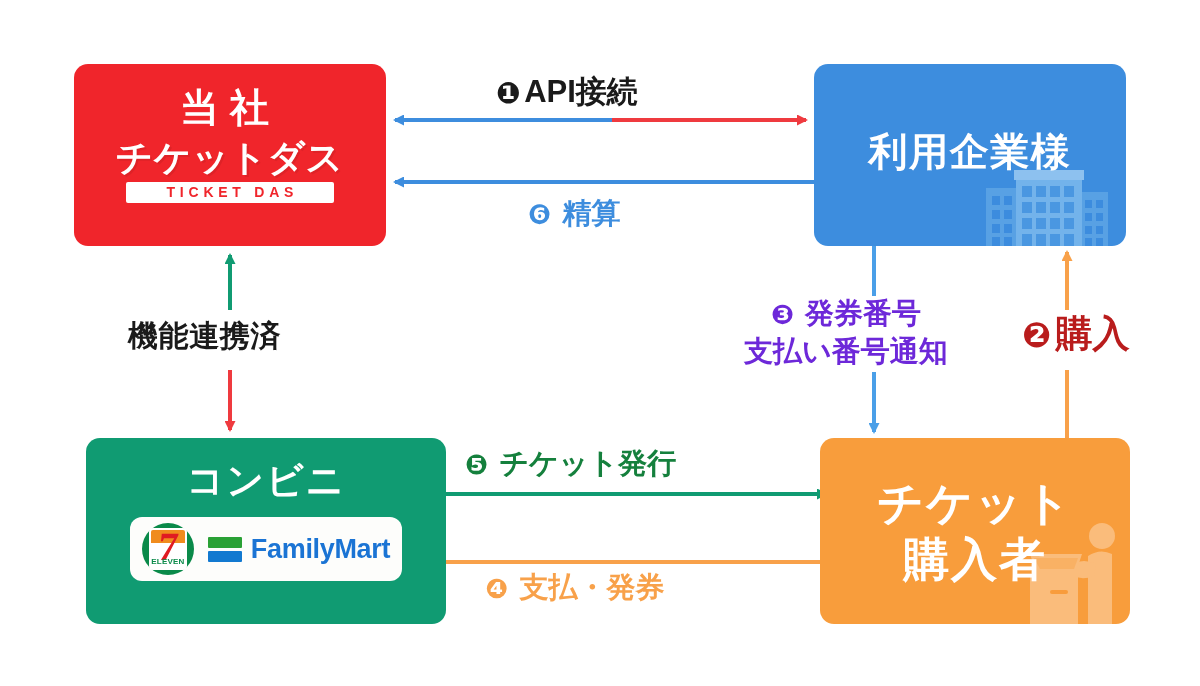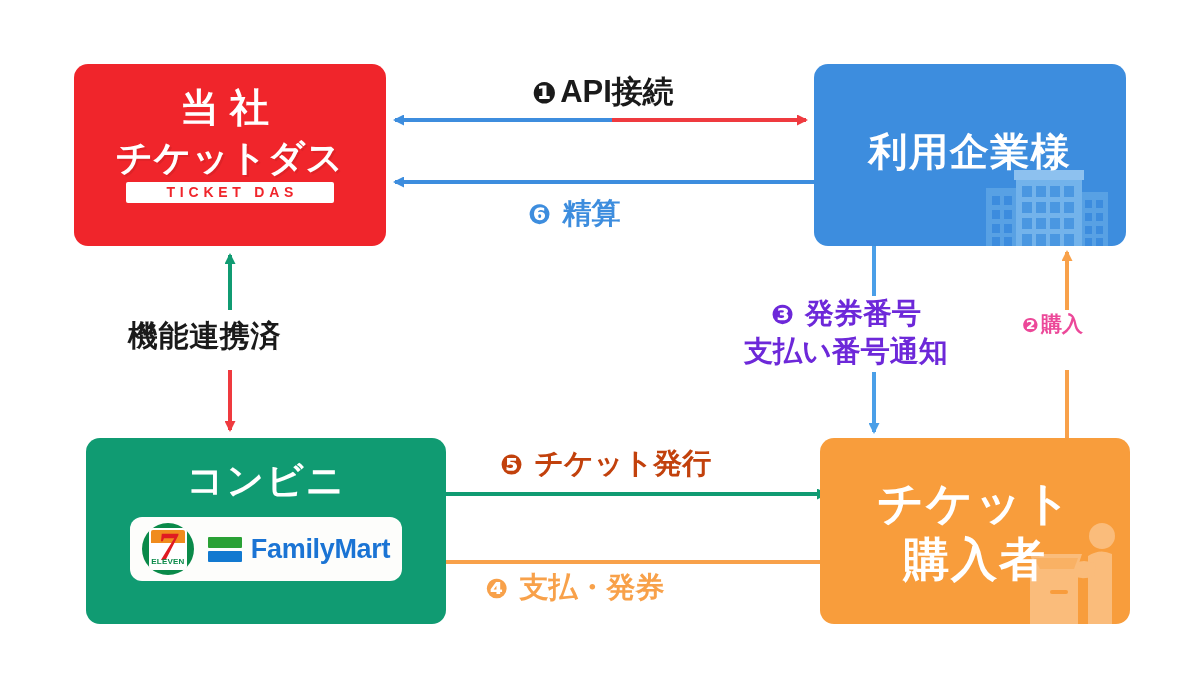--- a/index.html
+++ b/index.html
@@ -174,26 +174,26 @@
     line-height:1.18;
     background:rgba(255,255,255,0.0);
   }
   .lbl .num{
     display:inline-block;
     font-size:.94em;
     vertical-align:-0.04em;
     margin-right:.12em;
   }
 
-  #lbl-api{left:496px; top:74px; font-size:31px; color:#1a1a1a;margin-left:36px;}
+  #lbl-api{left:496px; top:74px; font-size:31px; color:#1a1a1a;}
   #lbl-seisan{left:528px; top:196px; font-size:29px; color:#3d8dde;}
   #lbl-hakken{left:744px; top:296px; font-size:29px; color:#6d28d9; text-align:center;}
   #lbl-hakken .l2{display:block;margin-top:3px;}
-  #lbl-konyu{left:1022px; top:312px; font-size:21px; color:#ec4899;}
-  #lbl-ticket{left:465px; top:446px; font-size:29px; color:#c2410c;margin-left:35px;}
+  #lbl-konyu{left:1022px; top:312px; font-size:37px; color:#b91c1c;}
+  #lbl-ticket{left:465px; top:446px; font-size:29px; color:#15803d;}
   #lbl-shiharai{left:485px; top:570px; font-size:29px; color:#f8a14a;}
   #lbl-renkei{left:128px; top:318px; font-size:30px; color:#1a1a1a; letter-spacing:.02em;}
 </style>
 </head>
 <body>
 
 <div id="canvas">
 
   <svg class="conn" width="1200" height="686" style="left:0;top:0;">
     <defs>

